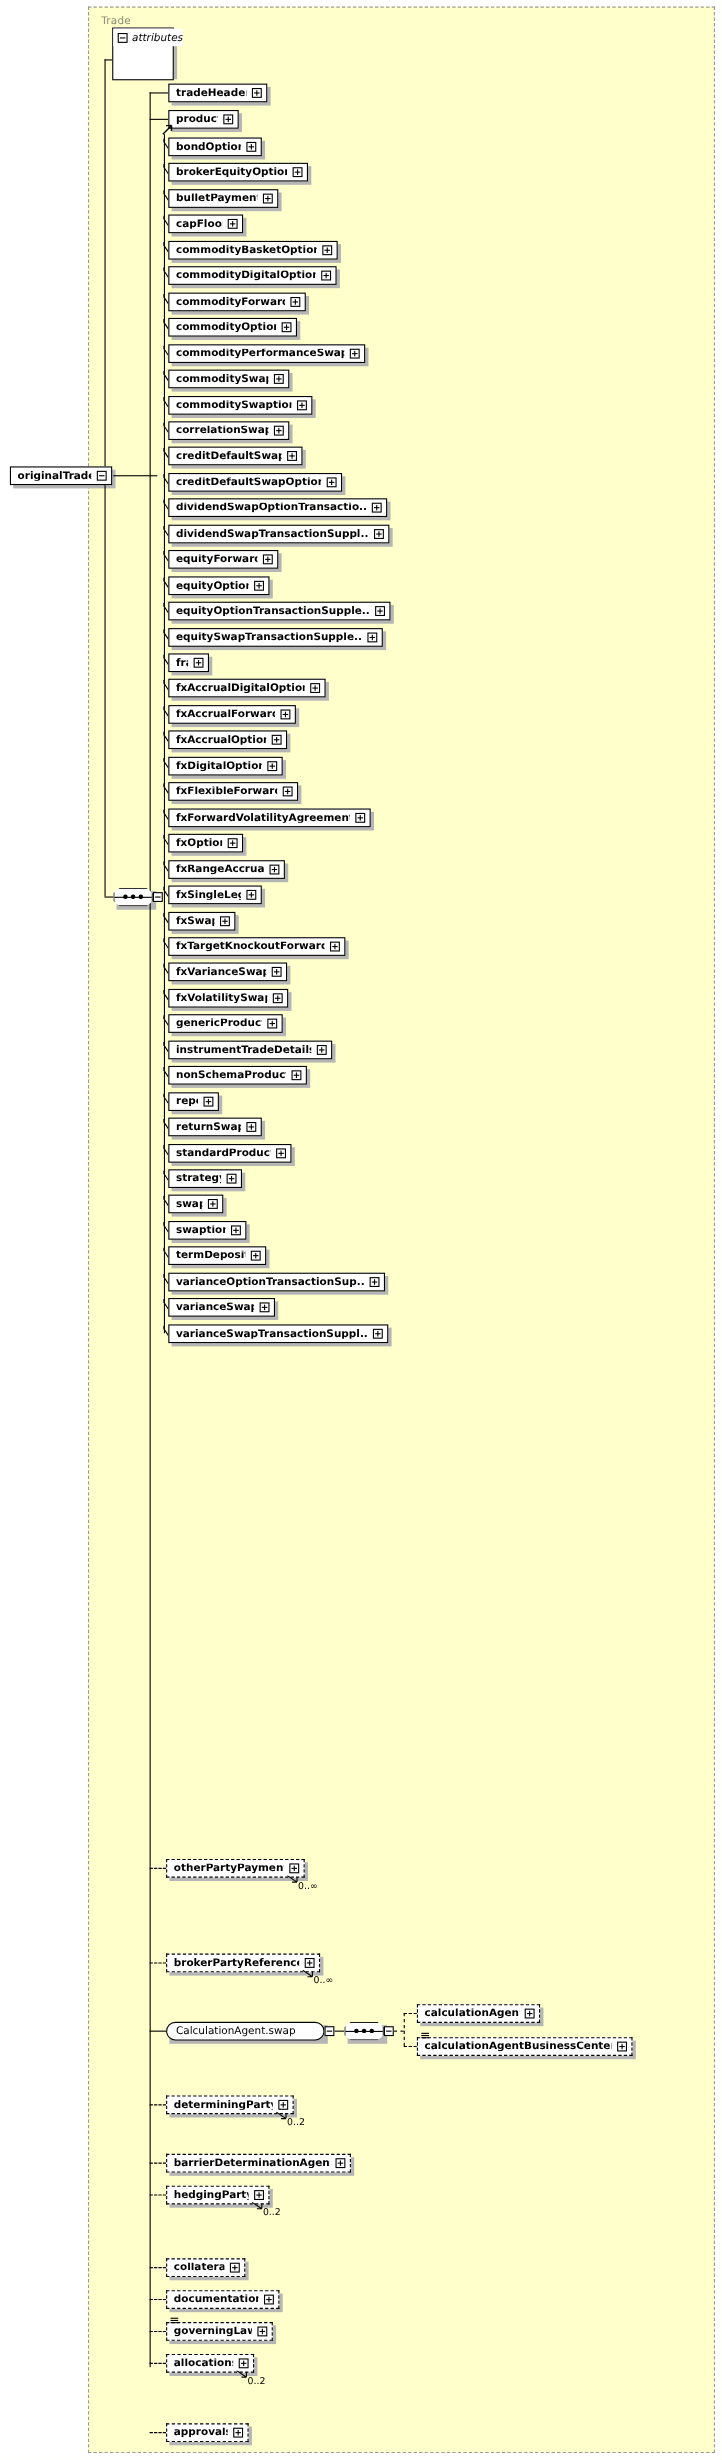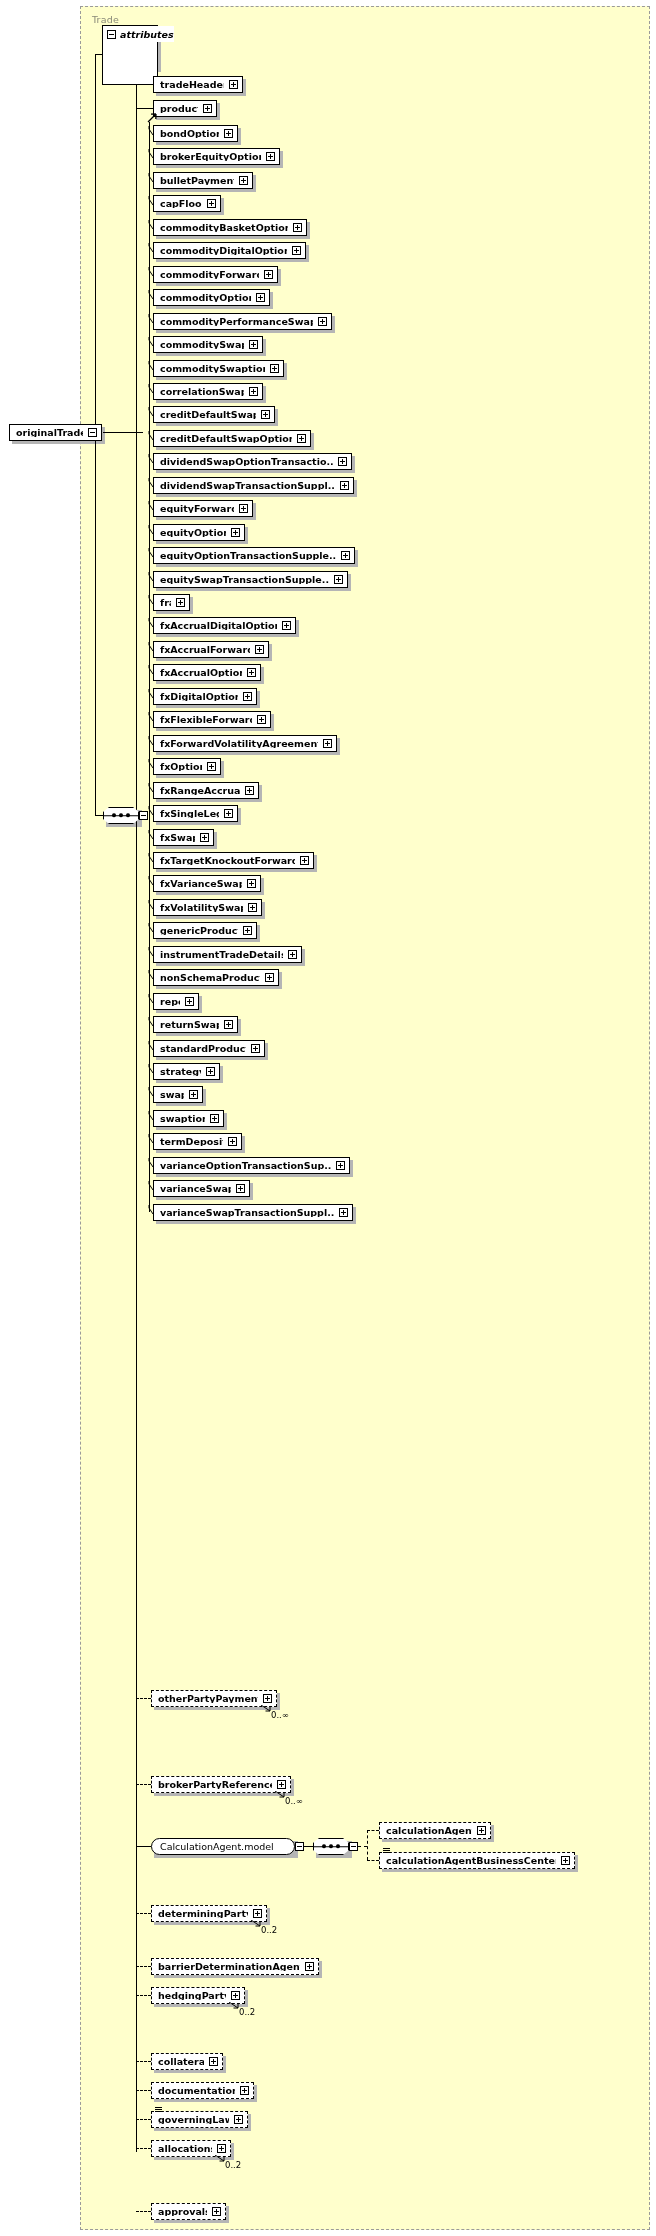--- a/index.html
+++ b/index.html
@@ -183,21 +183,21 @@
     <div class="group-box" style="left: 80px; top: 6px; width: 570px; height: 2224px;"></div>
     <div class="group-title" style="left: 92px; top: 14px;">Trade</div>
     <div class="shadow" style="left: 12px; top: 427px; width: 93px; height: 17px;"></div>
     <div class="node solid" style="left: 9px; top: 424px; width: 93px; z-index: 4;">
       <span class="lbl">originalTrade</span>
       <span class="ctrl minus"></span>
     </div>
     <div class="ln h" style="left: 103px; top: 432px; width: 40px;"></div>
     <div class="ln v" style="left: 95px; top: 54px; height: 761px;"></div>
     <div class="shadow" style="left: 105px; top: 28px; width: 56px; height: 44px;"></div>
-    <div class="attrbox" style="left: 102px; top: 25px; width: 56px; height: 60px; font-weight: bold;">
+    <div class="attrbox" style="left: 102px; top: 25px; width: 56px; height: 48px;">
       <div class="attr-head">
         <span class="ctrl"></span>
         <span>attributes</span>
       </div>
     </div>
     <div class="shadow" style="left: 117px; top: 48px; width: 39px; height: 14px;"></div>
     <div class="node thin-dashed" style="left: 114px; top: 45px; width: 39px; height: 14px; justify-content: center; padding: 0px;">
       <span class="lbl">id</span>
     </div>
     <div class="ln h" style="left: 95px; top: 54px; width: 7px;"></div>
@@ -685,21 +685,21 @@
     </svg>
     <div class="card" style="left: 225px; top: 2160px;">0..2</div>
     <div class="shadow" style="left: 154px; top: 2206px; width: 75px; height: 17px;"></div>
     <div class="node dashed" style="left: 151px; top: 2203px; width: 75px; z-index: 4;">
       <span class="lbl">approvals</span>
       <span class="ctrl plus"></span>
     </div>
     <div class="dln h" style="left: 136px; top: 2211px; width: 15px;"></div>
     <div class="shadow" style="left: 154px; top: 1841px; width: 144px; height: 17px;"></div>
     <div class="capsule" style="left: 151px; top: 1838px; width: 144px; font-weight: normal;">
-      <span>CalculationAgent.model</span>
+      <span>CalculationAgent.swap</span>
     </div>
     <div class="ctrl-out" style="left: 295px; top: 1842px;"></div>
     <div class="ln h" style="left: 136px; top: 1846px; width: 15px;"></div>
     <div class="ln h" style="left: 304px; top: 1846px; width: 9px;"></div>
     <div class="shadow" style="left: 316px; top: 1841px; width: 36px; height: 17px;"></div>
     <div class="compositor" style="left: 313px; top: 1838px;">
       <div class="comp-dots">
         <i style="left:8px"></i>
         <i style="left:15px"></i>
         <i style="left:22px"></i>

